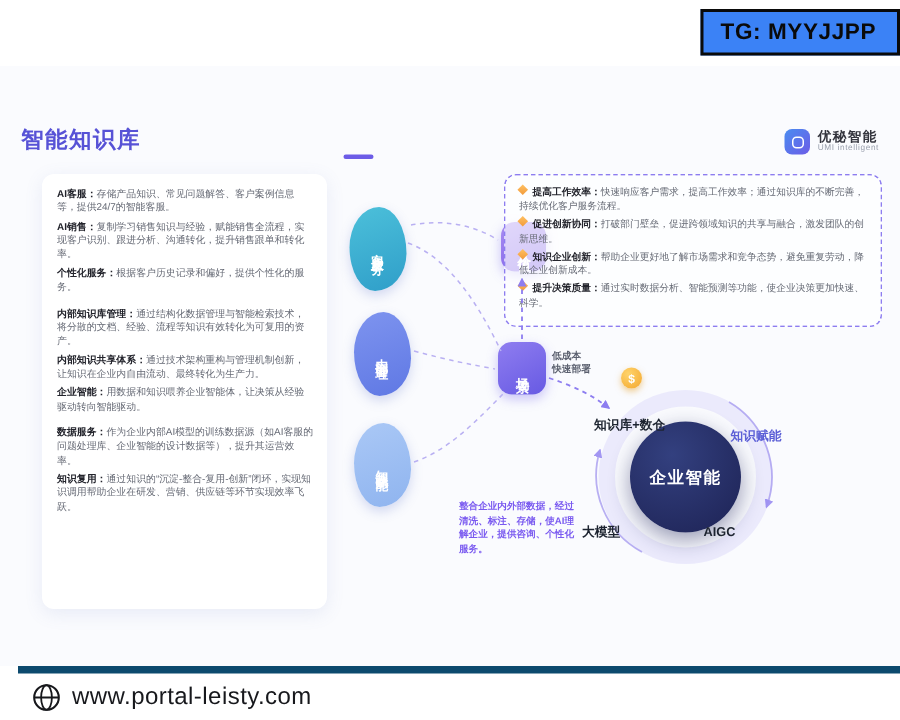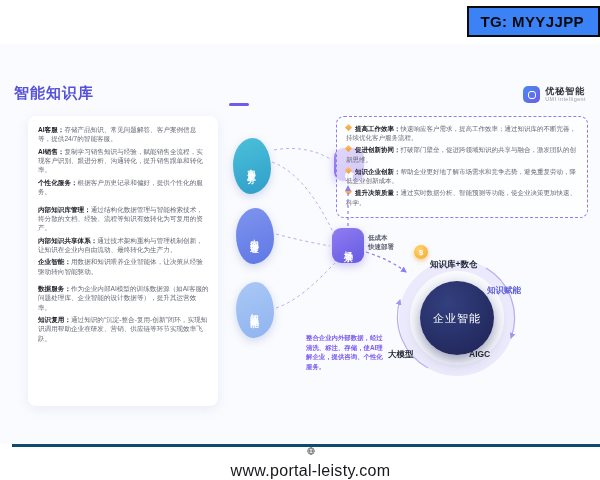--- a/index.html
+++ b/index.html
@@ -38,40 +38,40 @@
   .node { position:absolute; display:flex; align-items:center; justify-content:center; color:#fff; font-weight:bold; font-size:9px; border-radius:9px; box-shadow:0 3px 8px rgba(108,92,231,.35); }
   .node-value { left:334px; top:148px; width:30px; height:33px; background:linear-gradient(150deg,#a98df2,#7d5fe8); }
   .node-scene { left:332px; top:228px; width:32px; height:35px; background:linear-gradient(150deg,#8f7df0,#675ae3); }
 
   .cost-note { position:absolute; left:368px; top:233px; font-size:6.5px; font-weight:bold; color:#5a5f6e; line-height:1.45; }
 
   .coin { position:absolute; left:414px; top:245px; width:14px; height:14px; border-radius:50%; background:radial-gradient(circle at 35% 30%,#ffd36b,#f3a72e); color:#fff; font-size:8px; font-weight:bold; display:flex; align-items:center; justify-content:center; box-shadow:0 2px 4px rgba(230,160,40,.5); }
 
   
   .eco-ring { position:absolute; left:399px; top:260px; width:116px; height:116px; border-radius:50%; border:11px solid rgba(160,150,240,.16); }
-  .eco-core { position:absolute; left:420px; top:281px; width:74px; height:74px; border-radius:50%; background:radial-gradient(circle at 38% 30%,#33407f,#1d2254); color:#fff; font-size:11px; font-weight:normal; letter-spacing:1px; display:flex; align-items:center; justify-content:center; box-shadow:0 5px 14px rgba(30,36,90,.45); z-index:3; }
+  .eco-core { position:absolute; left:420px; top:281px; width:74px; height:74px; border-radius:50%; background:radial-gradient(circle at 38% 30%,#33407f,#1d2254); color:#fff; font-size:11px; font-weight:bold; letter-spacing:1px; display:flex; align-items:center; justify-content:center; box-shadow:0 5px 14px rgba(30,36,90,.45); z-index:3; }
   .eco-label { position:absolute; font-size:8.5px; font-weight:bold; color:#1d2430; z-index:4; }
-  .lbl-knowledge { left:396px; top:259px;margin-left:34px; }
+  .lbl-knowledge { left:396px; top:278px; }
   .lbl-platform { left:487px; top:285px; color:#5b5fd6; }
   .lbl-model { left:388px; top:349px; }
   .lbl-aigc { left:469px; top:349px; }
 
   .purple-note { position:absolute; left:306px; top:333px; width:78px; font-size:6.4px; font-weight:bold; color:#7a5af0; line-height:1.5; z-index:4; }
 
   
   .benefits { position:absolute; left:336px; top:116px; width:252px; height:102px; border:1px dashed #8d7df0; border-radius:8px; background:rgba(255,255,255,.65); padding:7px 9px 5px 9px; }
   .benefit { font-size:6.5px; line-height:1.42; color:#666a75; margin-bottom:3px; }
   .benefit b { color:#23242c; }
   .mark { display:inline-block; width:5px; height:5px; background:linear-gradient(135deg,#ffc163,#f29a3a); transform:rotate(45deg); margin-right:4px; vertical-align:1px; }
 
   
   .connectors { position:absolute; inset:0; pointer-events:none; z-index:2; }
 
   
-  .site-bar { position:absolute; left:12px; right:0; bottom:0; height:36px; background:#ffffff; display:flex; align-items:center; padding-left:9px; gap:7px; z-index:30; border-top:3px solid #0c4a6e;flex-direction:column; }
+  .site-bar { position:absolute; left:12px; right:0; bottom:0; height:36px; background:#ffffff; display:flex; align-items:center; padding-left:9px; gap:7px; z-index:30; border-top:5px solid #0c4a6e; }
   .site-text { font-size:16px; color:#17181c; letter-spacing:.3px; }
 </style>
 </head>
 <body>
 
 <div class="stage">
   <div class="slide-bg"></div>
 
   <svg class="connectors" width="600" height="480" viewBox="0 0 600 480">
     <defs>

